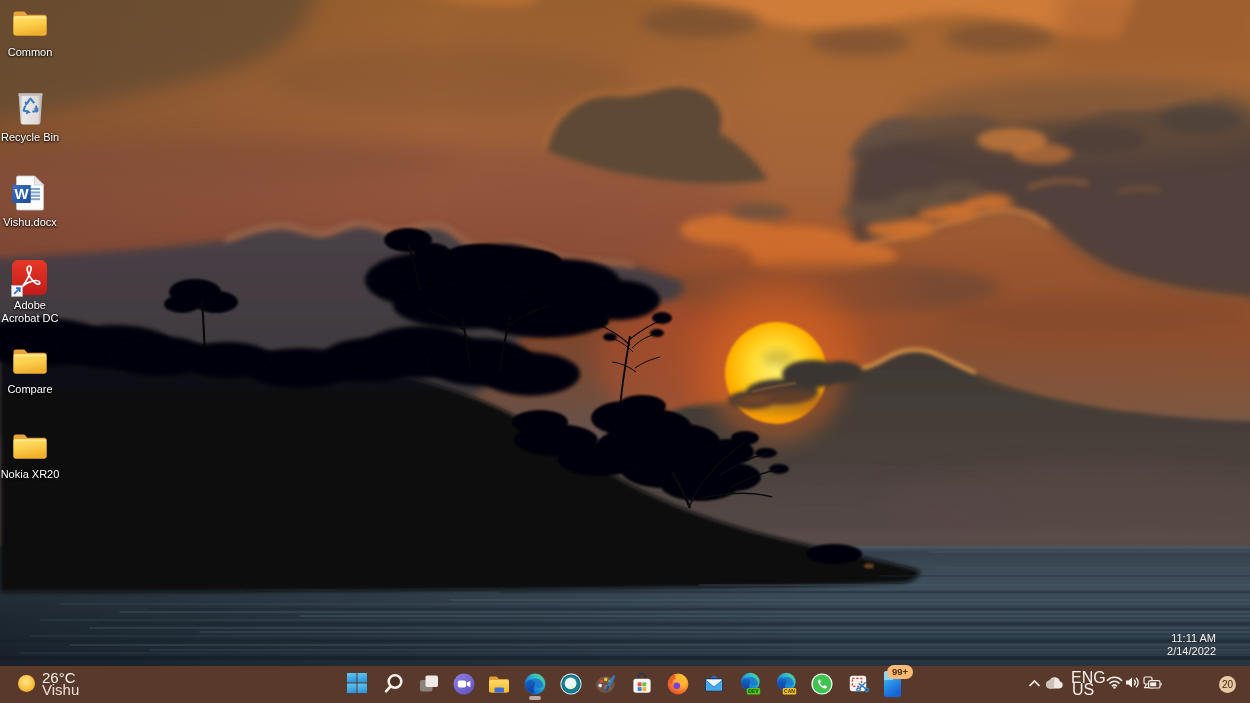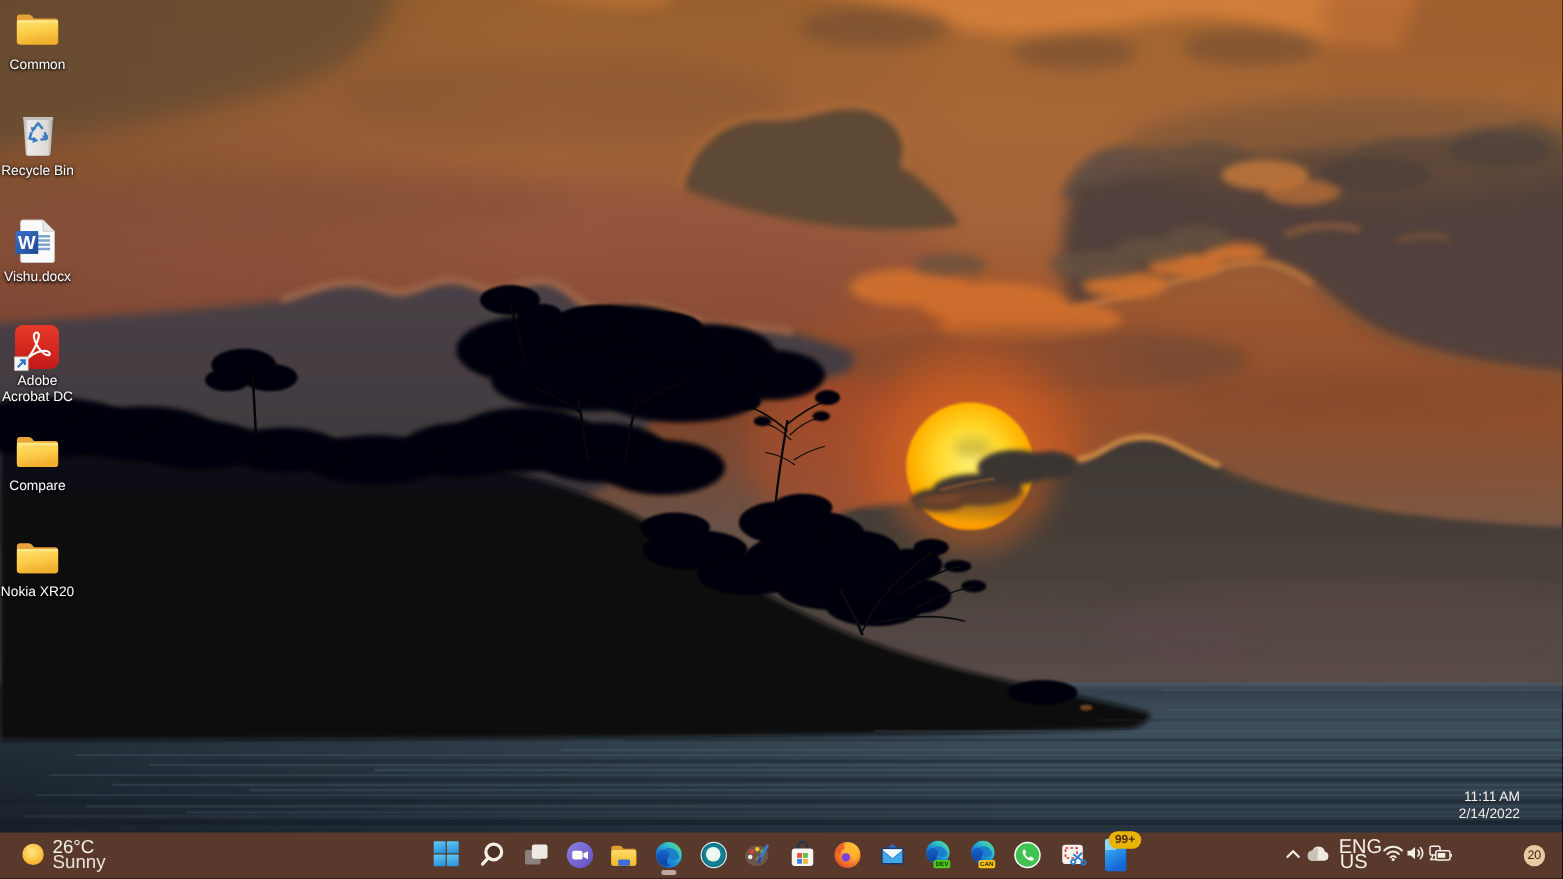--- a/index.html
+++ b/index.html
@@ -374,21 +374,21 @@
 <rect x="1.5" y="7.2" width="33" height="19.3" rx="2.3" fill="url(#fg1)"></rect>
 <rect x="1.5" y="7.2" width="33" height="2" rx="1" fill="#ffe98e" opacity="0.8"></rect>
 </svg>
 <div class="lab" style="left:30px;top:468px">Nokia XR20</div>
 </div>
 
 <div id="bar"></div>
 <div id="tb">
 
 <div style="position:absolute;left:18px;top:675px;width:17px;height:17px;border-radius:50%;background:radial-gradient(circle at 45% 38%,#ffdf7c 10%,#f9bc38 60%,#ee9d1f 100%)"></div>
-<div class="trx" style="left:42px;top:672px;font-size:15px;line-height:12px">26°C<br><span style="color:#eadfd8">Sunny</span></div>
+<div class="trx" style="left:42px;top:672px;font-size:15px;line-height:12px">26°C<br><span style="color:#eadfd8">Vishu</span></div>
 
 <svg class="ti" style="left:346px" width="22" height="22" viewBox="0 0 22 22">
 <defs>
         <linearGradient id="stg" x1="0" y1="0" x2="0.25" y2="1">
           <stop offset="0" stop-color="#63c9f2"></stop>
           <stop offset="1" stop-color="#2e96dd"></stop>
         </linearGradient>
       </defs>
 <g fill="url(#stg)">
         <rect x="1" y="1" width="9.5" height="9.5" rx="0.6"></rect>
@@ -539,21 +539,21 @@
 <defs>
         <linearGradient id="blg" x1="0" y1="0" x2="0.4" y2="1">
           <stop offset="0" stop-color="#7cd0f0"></stop>
           <stop offset="0.45" stop-color="#2e9be8"></stop>
           <stop offset="1" stop-color="#1565d8"></stop>
         </linearGradient>
       </defs>
 <rect x="1" y="1" width="17" height="26" rx="2.5" fill="url(#blg)"></rect>
 <path d="M1 3.5 Q1 1 3.5 1 L10 1 L10 10 L1 10 Z" fill="#9adcf5" opacity="0.85"></path>
 </svg>
-<div style="position:absolute;left:887px;top:665px;width:26px;height:13.5px;background:#eab308;border-radius:7px;font-size:9.5px;font-weight:bold;color:#4a2d12;text-align:center;line-height:13.5px">99+</div>
+<div style="position:absolute;left:887px;top:665px;width:26px;height:13.5px;background:#fdba74;border-radius:7px;font-size:9.5px;font-weight:bold;color:#4a2d12;text-align:center;line-height:13.5px">99+</div>
 
 <svg class="trx" style="position:absolute;left:1028px;top:679px" width="13" height="9" viewBox="0 0 13 9">
 <path d="M1.5 7 L6.5 2 L11.5 7" stroke="#f5efe8" stroke-width="1.7" fill="none"></path>
 </svg>
 <svg class="trx" style="position:absolute;left:1045px;top:677px" width="19" height="13" viewBox="0 0 19 13">
 <path d="M4.2 11.5 L14.5 11.5 A3.6 3.6 0 0 0 14.9 4.4 A5.3 5.3 0 0 0 4.9 3.3 A4.2 4.2 0 0 0 4.2 11.5 Z" fill="#efe9e2"></path>
 <path d="M4.2 11.5 A4.2 4.2 0 0 1 4.9 3.3 A5.3 5.3 0 0 1 9.5 1.6 L9 11.5 Z" fill="#c9c2ba"></path>
 </svg>
 <div class="trx" style="left:1071px;top:672px;font-size:16px;line-height:12px;width:24px;text-align:center">ENG<br>US</div>
 <svg class="trx" style="position:absolute;left:1106px;top:676px" width="17" height="13" viewBox="0 0 17 13">

